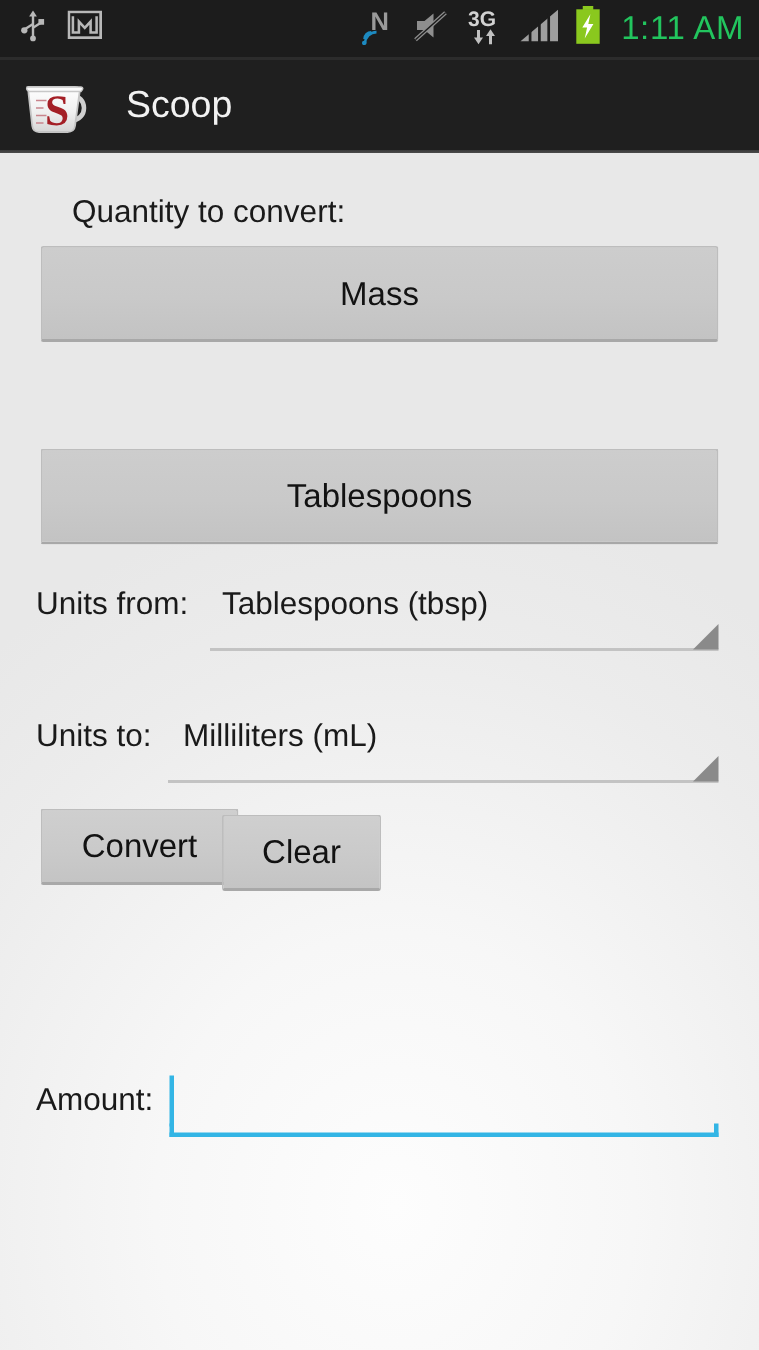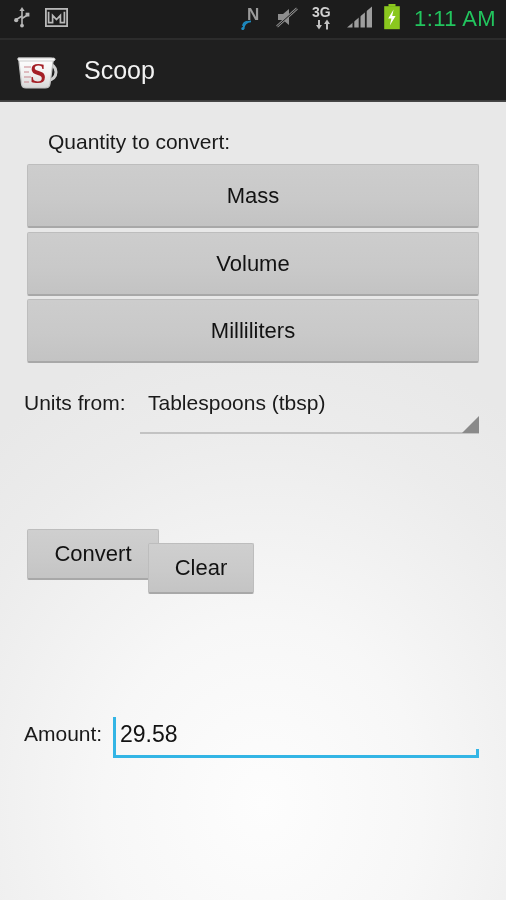--- a/index.html
+++ b/index.html
@@ -322,37 +322,41 @@
     <span class="app-title">Scoop</span>
   </div>
   <div class="action-bar-underline"></div>
 
   <div class="content">
 
     <div class="section-label" style="left:24px; top:28px;">Quantity to convert:</div>
 
     <div class="qty-btn" style="top:62px;">Mass</div>
 
-    <div class="qty-btn" style="top:130px;">Volume</div>
-
-    <div class="qty-btn" style="top:197px;">Milliliters</div>
+
+    <div class="qty-btn" style="top:197px;">Tablespoons</div>
 
     <div class="spinner-row" style="top:289px; height:50px;">
       <span class="spinner-label" style="left:24px;">Units from:</span>
       <span class="spinner-value" style="left:148px;">Tablespoons (tbsp)</span>
       <div class="spinner-underline" style="left:140px; top:41px; width:339px;"></div>
       <span class="spinner-arrow" style="left:462px; top:25px;"></span>
     </div>
 
-
-    <div class="sm-btn" style="left:27px; top:427px; width:132px;">Convert</div>
+    <div class="spinner-row" style="top:377px; height:50px;">
+      <span class="spinner-label" style="left:24px;">Units to:</span>
+      <span class="spinner-value" style="left:122px;">Milliliters (mL)</span>
+      <div class="spinner-underline" style="left:112px; top:41px; width:367px;"></div>
+      <span class="spinner-arrow" style="left:462px; top:25px;"></span>
+    </div>
+
+    <div class="sm-btn" style="left:27px; top:437px; width:132px;">Convert</div>
     <div class="sm-btn" style="left:148px; top:441px; width:106px;">Clear</div>
 
     <div class="amount-label">Amount:</div>
 
     <div class="amount-field" placeholder="">
       <span class="amount-caret"></span>
-      <span class="amount-value">29.58</span>
       <span class="amount-underline"></span>
     </div>
 
   </div>
 </div>
 
 </body></html>

